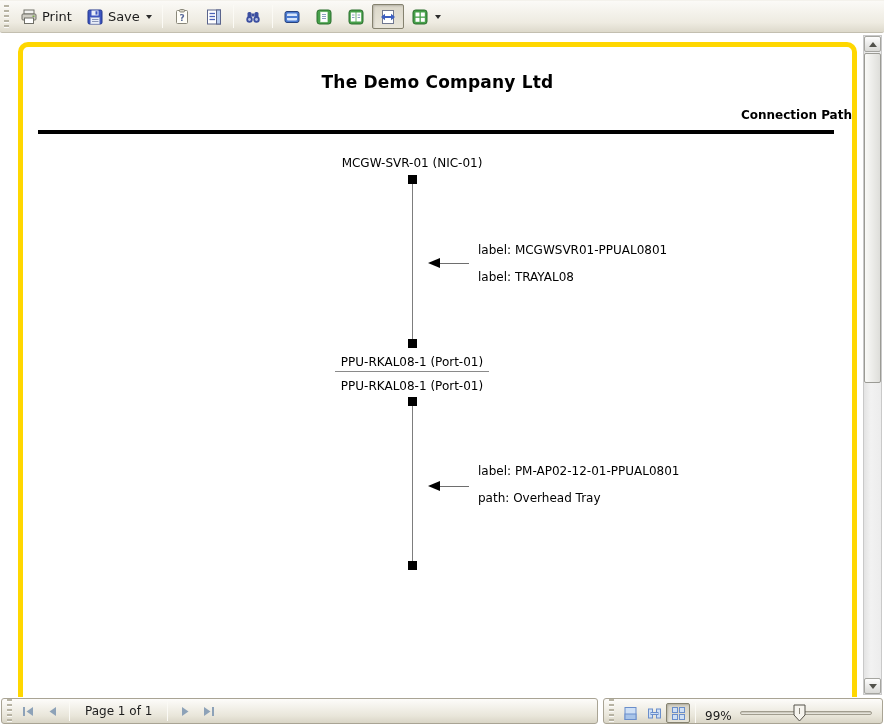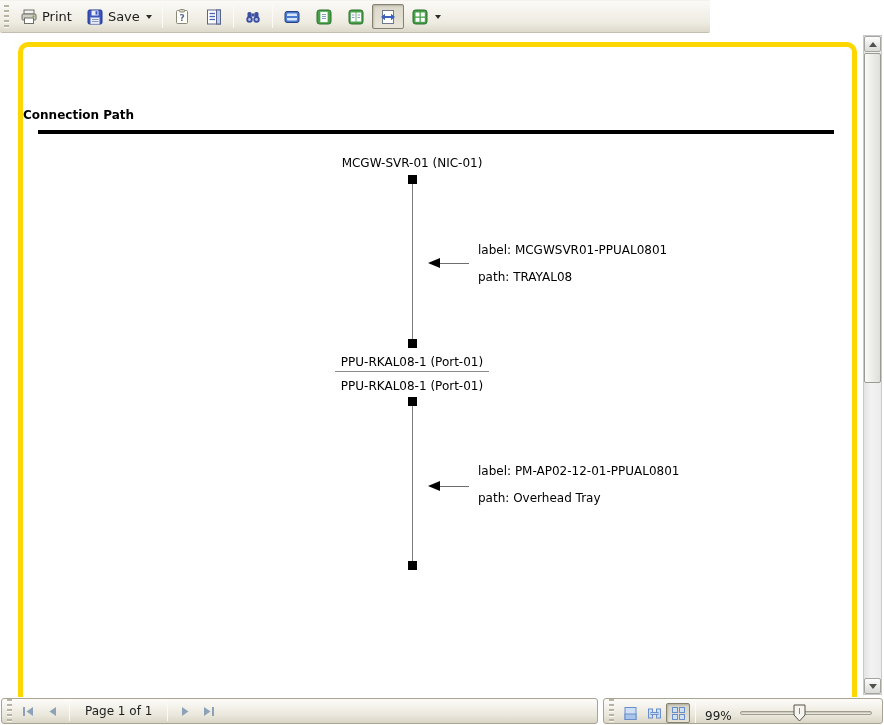--- a/index.html
+++ b/index.html
@@ -1,20 +1,20 @@
 <!DOCTYPE html>
 <html><head>
 <meta charset="utf-8">
 <style>
   * { margin:0; padding:0; box-sizing:border-box; }
   html,body { width:884px; height:725px; overflow:hidden;
     font-family:"DejaVu Sans", sans-serif; background:#ffffff; }
 
   
-  .toolbar { position:absolute; left:0; top:0; width:710px; height:33px;
+  .toolbar { position:absolute; left:0; top:0; width:884px; height:33px;
     background:linear-gradient(#fbfaf7, #eeebe1 70%, #ddd9cb);
     border-bottom:1px solid #c3bfb0; border-top:1px solid #f4f2ec;
     display:flex; align-items:center; padding-left:3px; border-radius:0 0 2px 2px; }
   .grip { width:5px; height:24px; margin:0 4px 0 1px;
     background:repeating-linear-gradient(to bottom,#b7b3a3 0 2px,rgba(255,255,255,.8) 2px 3px, transparent 3px 5px); }
   .tb-btn { height:25px; display:flex; align-items:center; gap:4px; padding:0 6px;
     border:1px solid transparent; border-radius:2px; font-size:13px; color:#1c1c1c; cursor:default; }
   .tb-btn.pressed { border:1px solid #85826f;
     background:linear-gradient(#dbd7c9,#e9e6da); box-shadow:inset 1px 1px 2px rgba(0,0,0,.18); }
   .tb-sep { width:1px; height:23px; background:#c6c2b2; border-right:1px solid #fbfaf5; margin:0 3px; }
@@ -22,21 +22,21 @@
     border-top:4px solid #2b2b2b; margin-left:2px; }
   .icon16 { width:18px; height:18px; display:inline-flex; }
 
   
   .main { position:absolute; left:0; top:34px; width:884px; height:663px; background:#fff; overflow:hidden; }
   .page { position:absolute; left:18px; top:8px; width:839px; height:760px;
     border:5px solid #ffd700; border-radius:10px; background:#fff; }
   .page-content { position:relative; width:100%; height:100%; font-size:12px; color:#000; }
   .r-title { position:absolute; top:25px; left:0; right:0; text-align:center;
     font-size:17px; font-weight:bold; letter-spacing:.2px; }
-  .r-subtitle { position:absolute; top:61px; left:0; right:0; text-align:left;
+  .r-subtitle { position:absolute; top:61px; left:0; right:0; text-align:right;
     font-size:12px; font-weight:bold; }
   .r-rule { position:absolute; top:83px; left:15px; right:18px; height:3px;
     border-top:3px solid #000; border-bottom:1px solid #000; }
   .node { position:absolute; left:239px; width:300px; text-align:center; line-height:14px; }
   .node .u { border-bottom:1px solid #8a8a8a; padding:0 6px 2px 6px; }
   .sq { position:absolute; left:385px; width:9px; height:9px; background:#000; }
   .vline { position:absolute; left:389px; width:1px; background:#7d7d7d; }
   .link-arrow { position:absolute; left:405px; display:flex; align-items:center; }
   .arrow-head { width:0; height:0; border-top:5px solid transparent;
     border-bottom:5px solid transparent; border-right:12px solid #000; }
@@ -207,35 +207,36 @@
         <rect x="9.8" y="9.8" width="4" height="4" fill="#ffffff"></rect>
       </svg>
     </span>
     <span class="dd-arrow"></span>
   </div>
 </div>
 
 <div class="main">
   <div class="page">
     <div class="page-content">
+      <div class="r-title">The Demo Company Ltd</div>
       <div class="r-subtitle">Connection Path</div>
       <div class="r-rule"></div>
 
       <div class="node" style="top:109px">
         <span>MCGW-SVR-01 (NIC-01)</span>
       </div>
       <div class="sq" style="top:128px"></div>
       <div class="vline" style="top:137px;height:155px"></div>
 
       <div class="link-arrow" style="top:211px">
         <span class="arrow-head"></span>
         <span class="arrow-line"></span>
       </div>
       <div class="link-label" style="top:197px">label: MCGWSVR01-PPUAL0801</div>
-      <div class="link-label" style="top:224px">path: TRAYAL08</div>
+      <div class="link-label" style="top:224px">label: TRAYAL08</div>
 
       <div class="sq" style="top:292px"></div>
       <div class="node" style="top:308px">
         <span class="u">PPU-RKAL08-1 (Port-01)</span>
       </div>
       <div class="node" style="top:332px">
         <span>PPU-RKAL08-1 (Port-01)</span>
       </div>
       <div class="sq" style="top:350px"></div>
       <div class="vline" style="top:359px;height:155px"></div>

